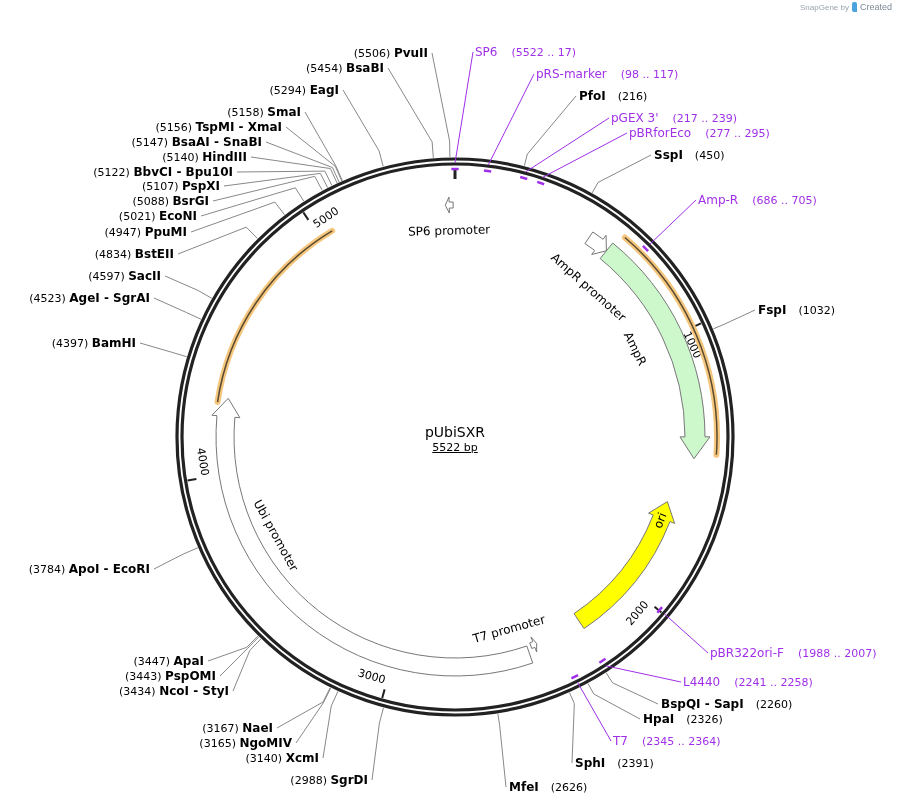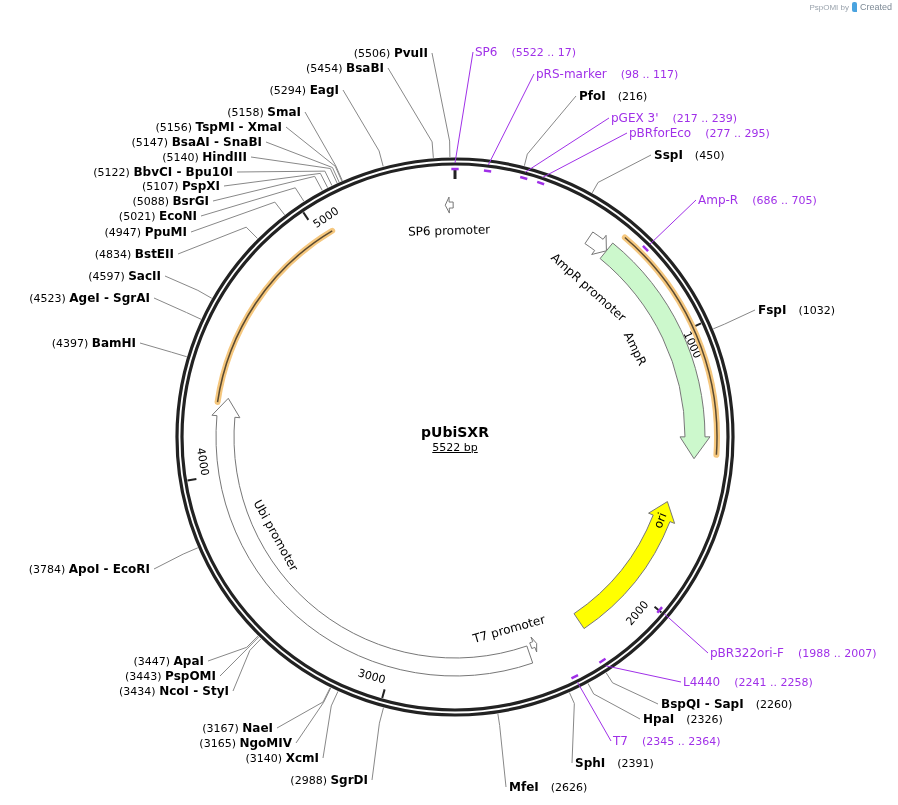--- a/index.html
+++ b/index.html
@@ -4,35 +4,35 @@
 <style>
   html, body { margin:0; padding:0; background:#ffffff; }
   body { width:898px; height:805px; position:relative; overflow:hidden;
          font-family:"DejaVu Sans", sans-serif; }
   #map { position:absolute; left:0; top:0; }
   .credit { position:absolute; right:6px; top:2px; font-size:8px; color:#9aa3ad;
             font-family:"Liberation Sans", sans-serif; display:flex; align-items:center; gap:3px; }
   .credit .brand { font-size:9px; color:#7d8a96; }
   .credit .logo { display:inline-block; width:5px; height:10px; background:#4aa3df; border-radius:2px 2px 0 2px; }
   .title { position:absolute; left:355px; top:424px; width:200px; text-align:center;
-           font-weight:bold; font-size:14px; color:#000; }
+           font-weight:normal; font-size:14px; color:#000; }
   .subtitle { position:absolute; left:355px; top:441px; width:200px; text-align:center;
               font-size:11px; color:#000;text-decoration:underline; }
   svg text { font-family:"DejaVu Sans", sans-serif; }
   .enz-name { font-weight:bold; font-size:12px; fill:#000; }
   .enz-pos { font-size:11px; fill:#000; }
   .primer-lbl { font-size:12px; fill:#a030e8; }
   .feat-lbl { font-size:12px; fill:#000; }
   .tick-lbl { font-size:11px; fill:#000; }
 </style>
 </head>
 <body>
 
 <div class="credit">
-  <span>PspOMI by</span>
+  <span>SnapGene by</span>
   <span class="logo"></span>
   <span class="brand">Created</span>
 </div>
 
 <svg id="map" width="898" height="805" viewBox="0 0 898 805">
 
   <g>
     <circle cx="455" cy="437" r="278" fill="none" stroke="#222" stroke-width="3.2"></circle>
     <circle cx="455" cy="437" r="273" fill="none" stroke="#222" stroke-width="3.2"></circle>
   </g>

